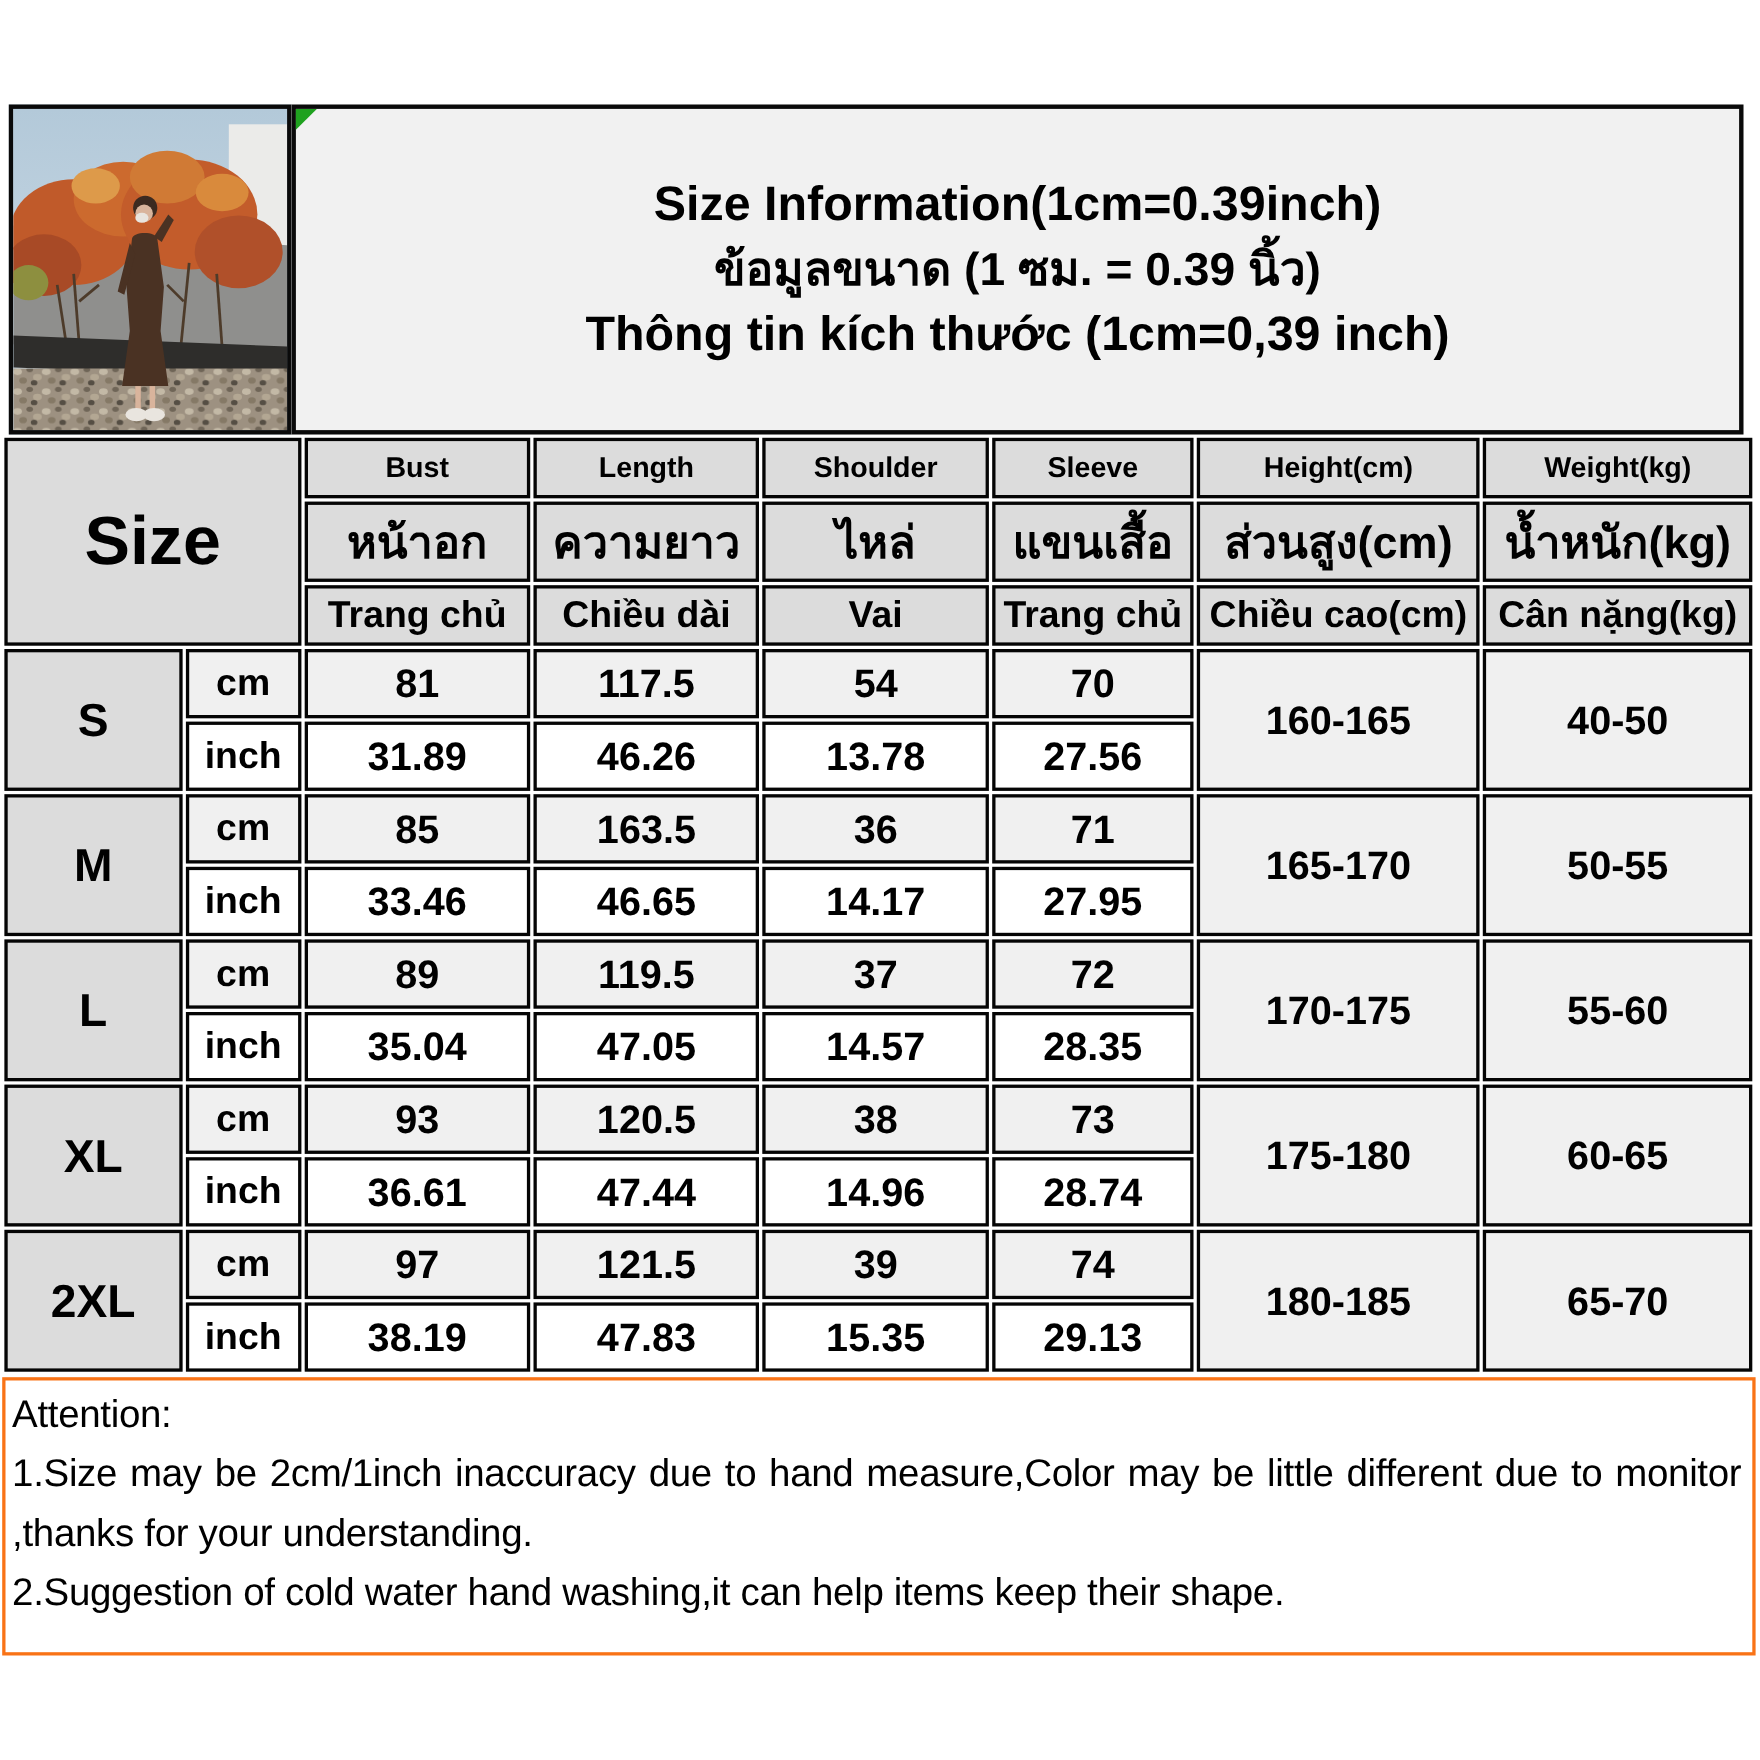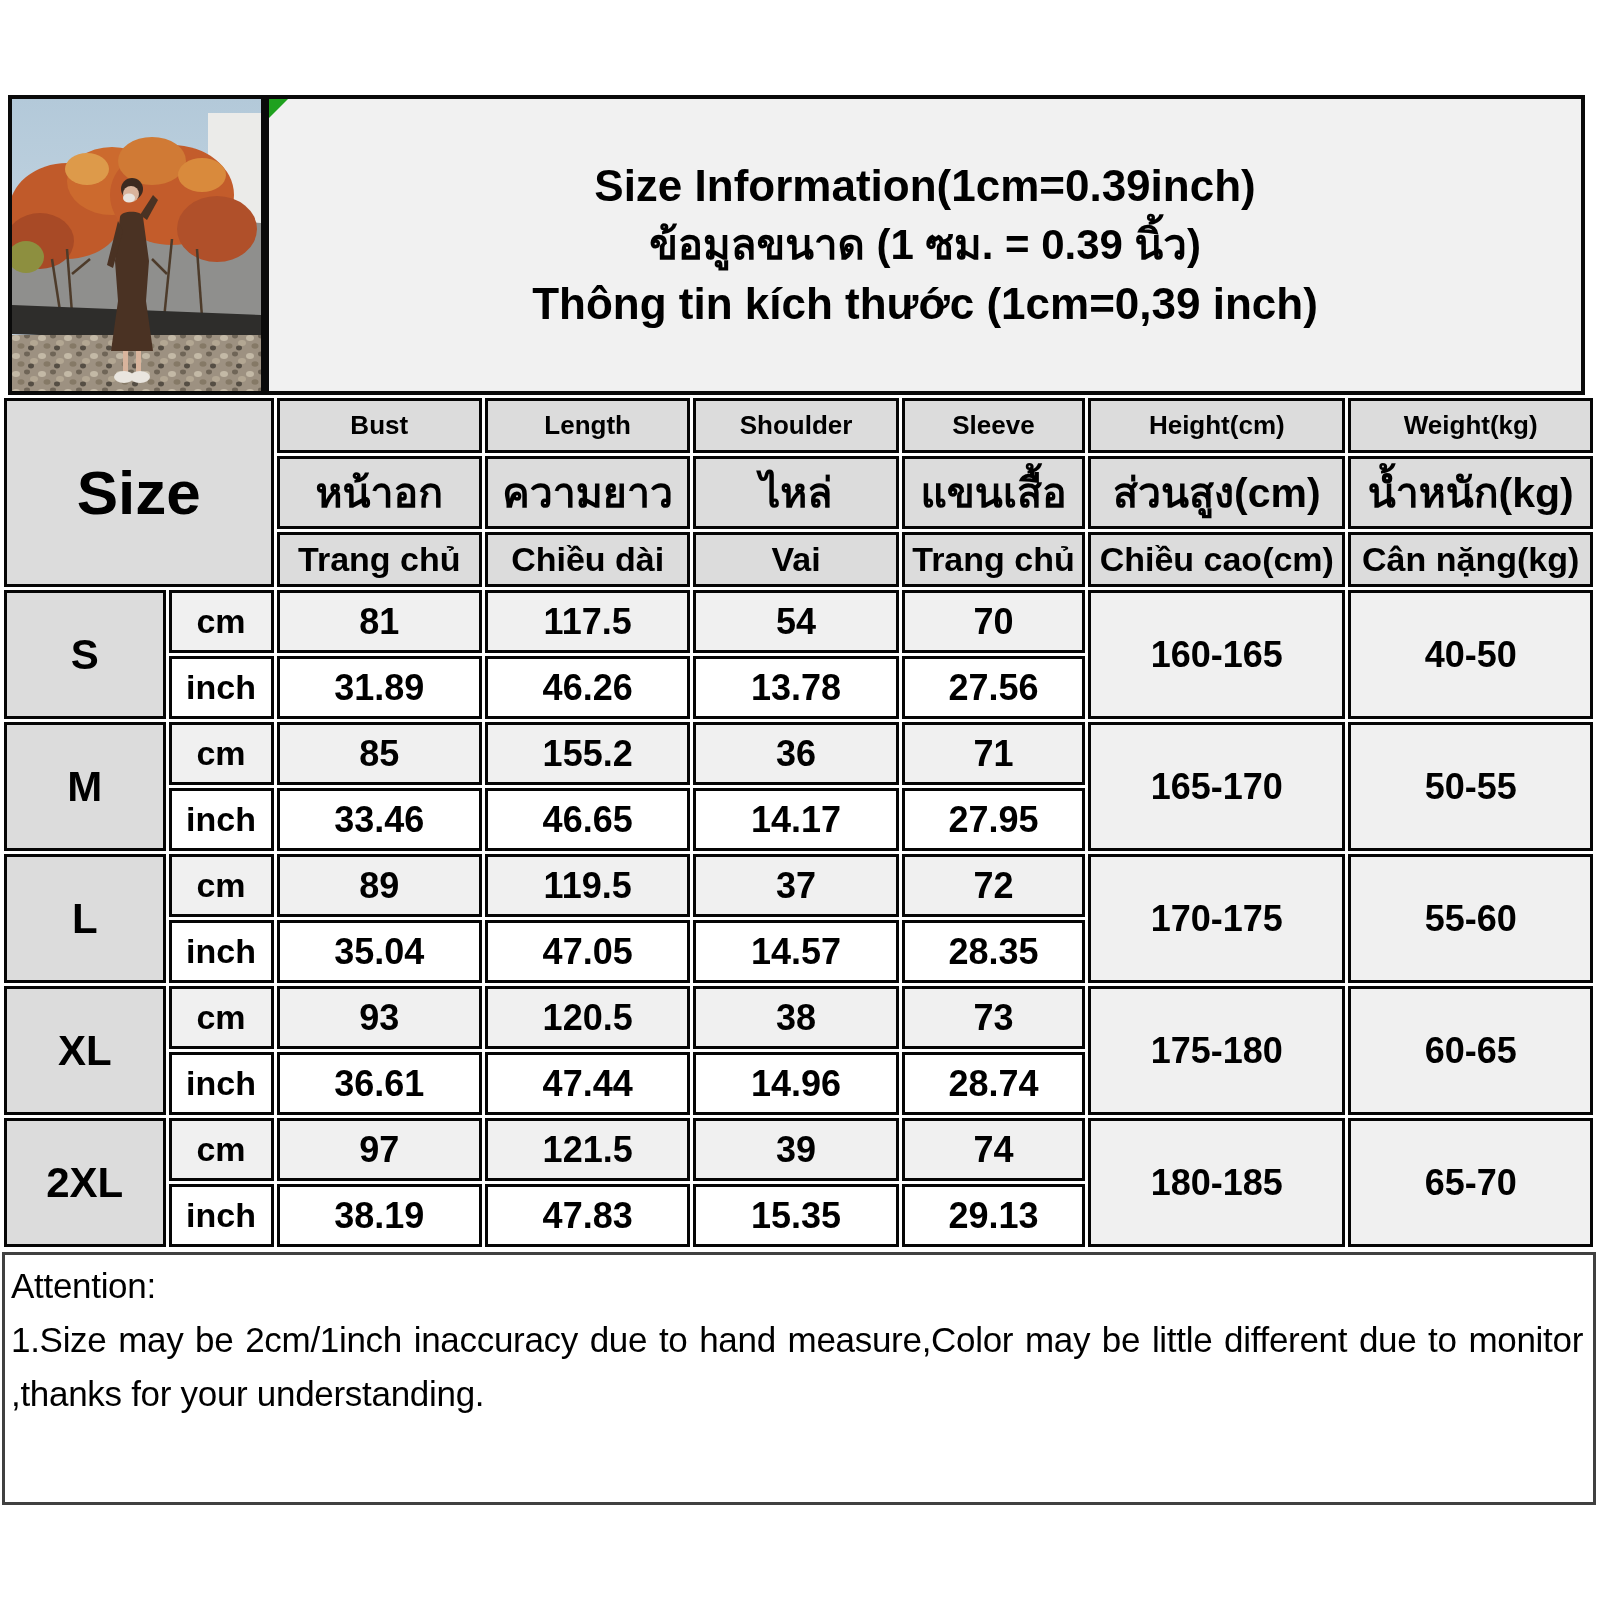--- a/index.html
+++ b/index.html
@@ -53,21 +53,21 @@
   .size-cell  { background: #dcdcdc; font-size: 42px; }
   .unit-cell  { font-size: 34px; }
   .val        { font-size: 36px; height: 55px; }
   .bg-cm      { background: #f0f0f0; }
   .bg-inch    { background: #ffffff; }
   .range-cell { background: #f0f0f0; font-size: 36px; }
 
   
   .attention-box {
     margin: 2px 4px 0 2px; height: 243px;
-    border: 3px solid #404040; background: #fff;
+    border: 3px solid #f97316; background: #fff;
     padding: 4px 10px 0 6px;
     font-size: 35px; font-weight: normal; color: #000;
     line-height: 1.54; letter-spacing: -0.3px;
   }
   .attention-note-1 { text-align: justify; }
 </style>
 </head>
 <body>
 
 <div class="page">
@@ -190,21 +190,21 @@
           <td class="unit-cell bg-inch">inch</td>
           <td class="val bg-inch">31.89</td>
           <td class="val bg-inch">46.26</td>
           <td class="val bg-inch">13.78</td>
           <td class="val bg-inch">27.56</td>
         </tr>
         <tr>
           <td class="size-cell" rowspan="2">M</td>
           <td class="unit-cell bg-cm">cm</td>
           <td class="val bg-cm">85</td>
-          <td class="val bg-cm">155.2</td>
+          <td class="val bg-cm">163.5</td>
           <td class="val bg-cm">36</td>
           <td class="val bg-cm">71</td>
           <td class="range-cell" rowspan="2">165-170</td>
           <td class="range-cell" rowspan="2">50-55</td>
         </tr>
         <tr>
           <td class="unit-cell bg-inch">inch</td>
           <td class="val bg-inch">33.46</td>
           <td class="val bg-inch">46.65</td>
           <td class="val bg-inch">14.17</td>
@@ -260,15 +260,16 @@
           <td class="val bg-inch">47.83</td>
           <td class="val bg-inch">15.35</td>
           <td class="val bg-inch">29.13</td>
         </tr>
       </tbody>
   </table>
 
   <div class="attention-box">
     <div class="attention-heading">Attention:</div>
     <div class="attention-note-1">1.Size may be 2cm/1inch inaccuracy due to hand measure,Color may be little different due to monitor ,thanks for your understanding.</div>
+    <div class="attention-note-2">2.Suggestion of cold water hand washing,it can help items keep their shape.</div>
   </div>
 
 </div>
 
 </body></html>

